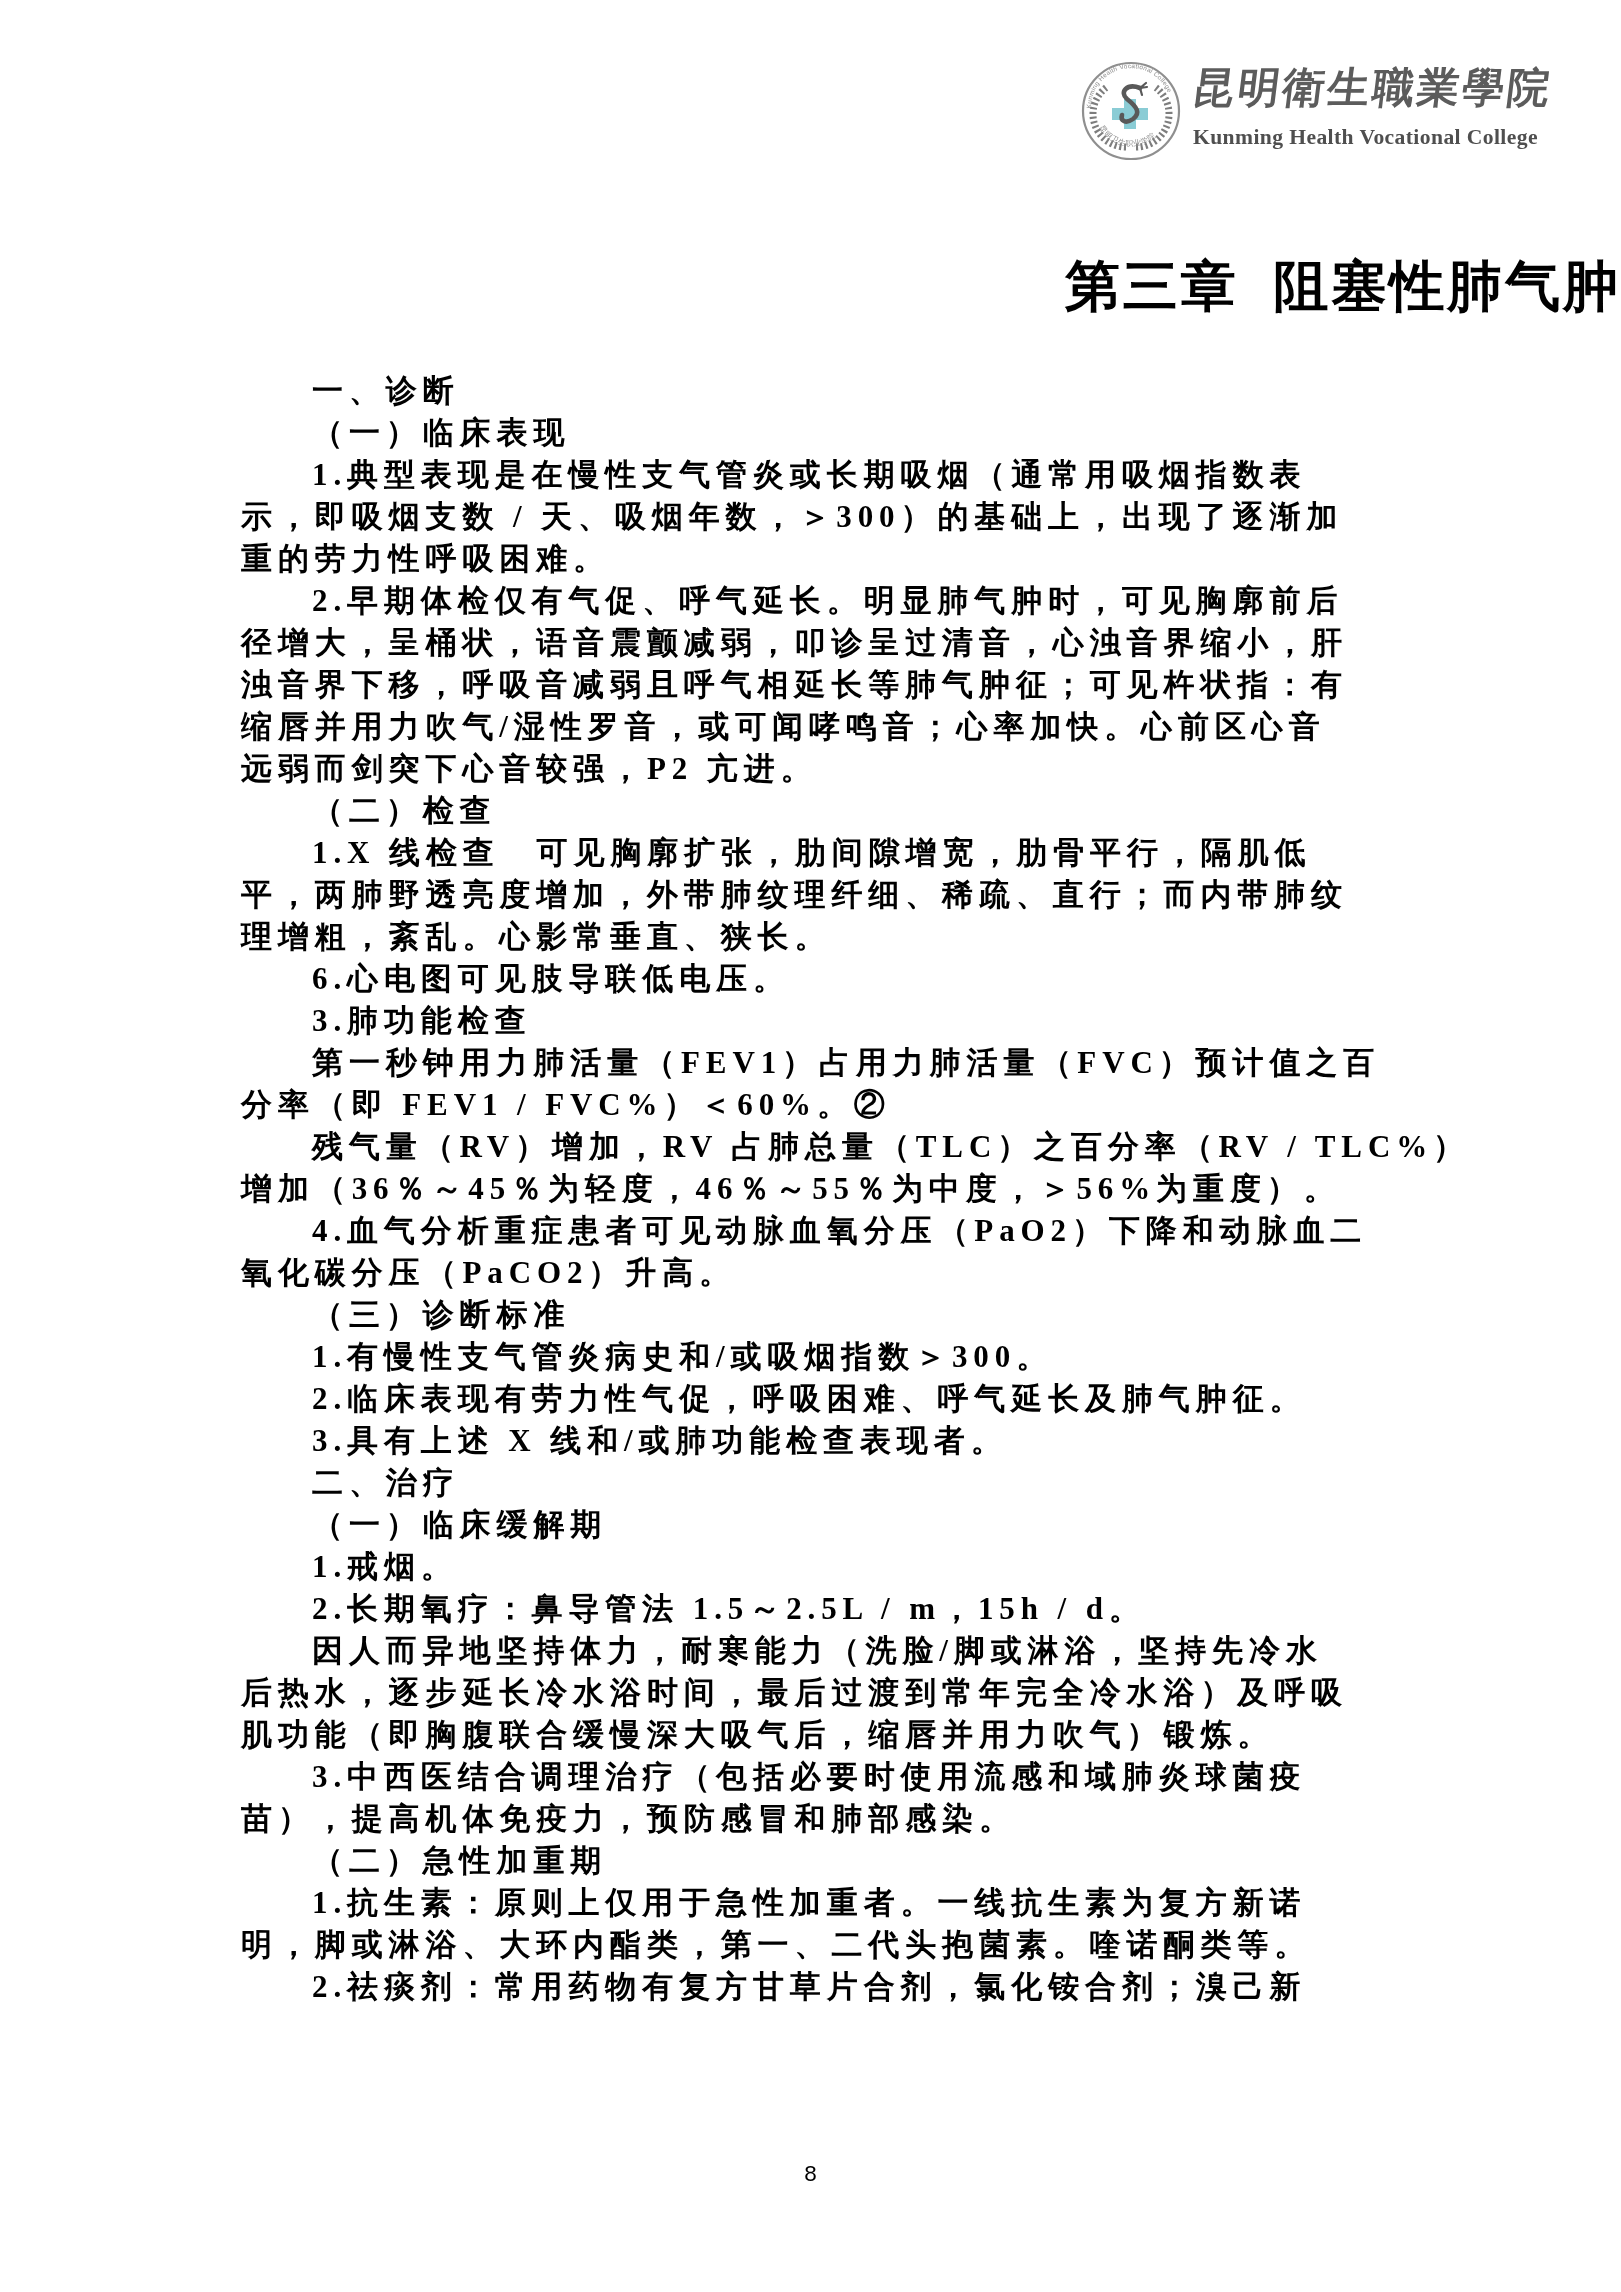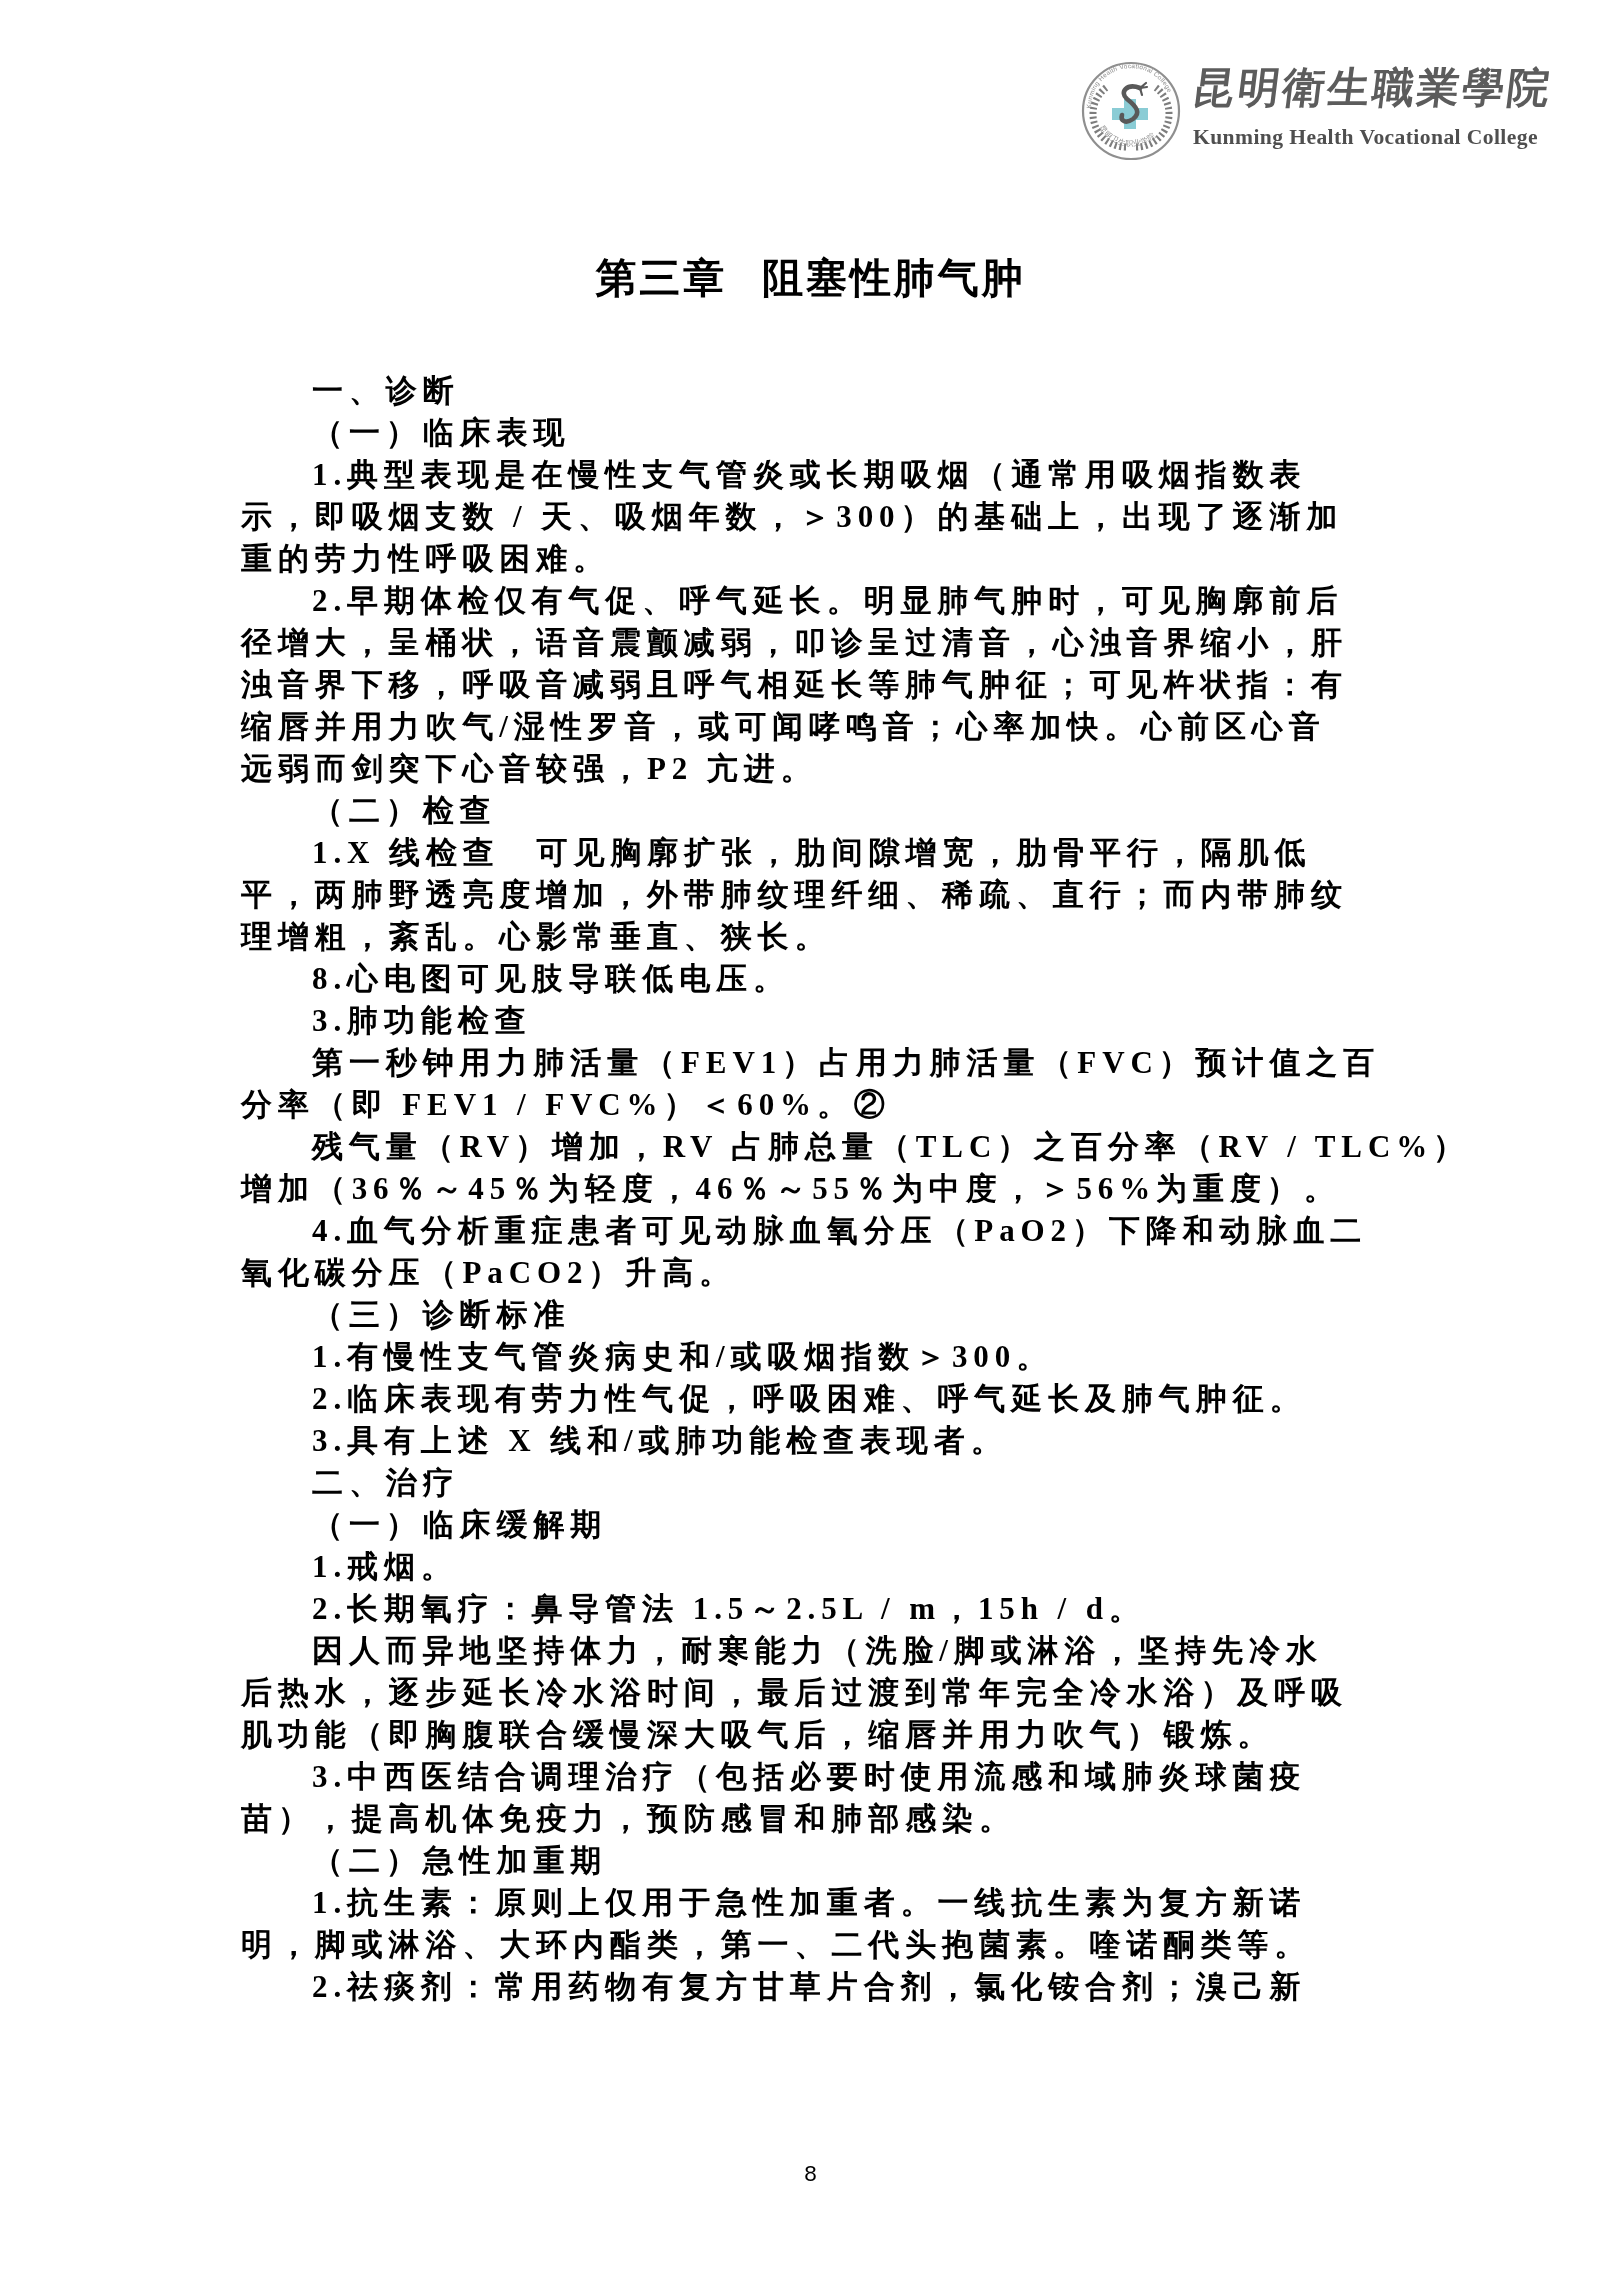--- a/index.html
+++ b/index.html
@@ -24,21 +24,21 @@
   }
   .college-en{
     position:absolute;left:120px;top:76px;width:372px;
     font-size:21.6px;font-weight:bold;color:#4f4f4f;
     letter-spacing:0.4px;white-space:nowrap;
     font-family:"Liberation Serif","DejaVu Serif",serif;
   }
   
   .chapter-title{
     position:absolute;top:253px;left:0;width:1621px;
-    text-align:center;font-size:41px;font-weight:bold;
+    text-align:right;font-size:55px;font-weight:bold;
     letter-spacing:2.9px;line-height:1.25;white-space:nowrap;
   }
   .chapter-title .subject{margin-left:35px;}
   
   .body-text{
     position:absolute;top:370px;left:241px;width:1215px;
     font-size:31px;line-height:42px;letter-spacing:5.9px;
     white-space:nowrap;
   }
   .body-text .line{height:42px;font-weight:bold;}
@@ -94,21 +94,21 @@
       <div class="line">重的劳力性呼吸困难。</div>
       <div class="line indent">2.早期体检仅有气促、呼气延长。明显肺气肿时，可见胸廓前后</div>
       <div class="line">径增大，呈桶状，语音震颤减弱，叩诊呈过清音，心浊音界缩小，肝</div>
       <div class="line">浊音界下移，呼吸音减弱且呼气相延长等肺气肿征；可见杵状指：有</div>
       <div class="line">缩唇并用力吹气/湿性罗音，或可闻哮鸣音；心率加快。心前区心音</div>
       <div class="line">远弱而剑突下心音较强，P2 亢进。</div>
       <div class="line indent">（二）检查</div>
       <div class="line indent">1.X 线检查　可见胸廓扩张，肋间隙增宽，肋骨平行，隔肌低</div>
       <div class="line">平，两肺野透亮度增加，外带肺纹理纤细、稀疏、直行；而内带肺纹</div>
       <div class="line">理增粗，紊乱。心影常垂直、狭长。</div>
-      <div class="line indent">8.心电图可见肢导联低电压。</div>
+      <div class="line indent">6.心电图可见肢导联低电压。</div>
       <div class="line indent">3.肺功能检查</div>
       <div class="line indent">第一秒钟用力肺活量（FEV1）占用力肺活量（FVC）预计值之百</div>
       <div class="line">分率（即 FEV1 / FVC%）＜60%。②</div>
       <div class="line indent">残气量（RV）增加，RV 占肺总量（TLC）之百分率（RV / TLC%）</div>
       <div class="line">增加（36％～45％为轻度，46％～55％为中度，＞56%为重度）。</div>
       <div class="line indent">4.血气分析重症患者可见动脉血氧分压（PaO2）下降和动脉血二</div>
       <div class="line">氧化碳分压（PaCO2）升高。</div>
       <div class="line indent">（三）诊断标准</div>
       <div class="line indent">1.有慢性支气管炎病史和/或吸烟指数＞300。</div>
       <div class="line indent">2.临床表现有劳力性气促，呼吸困难、呼气延长及肺气肿征。</div>

